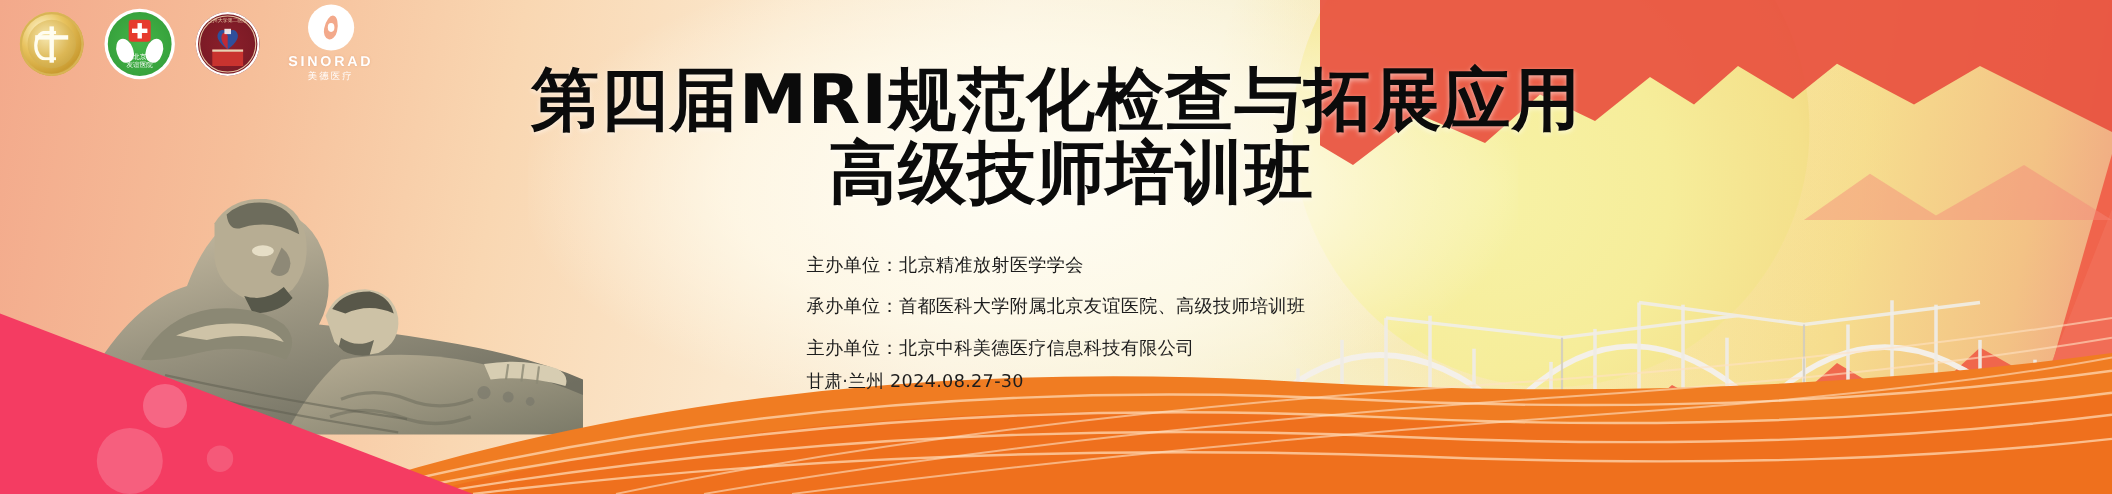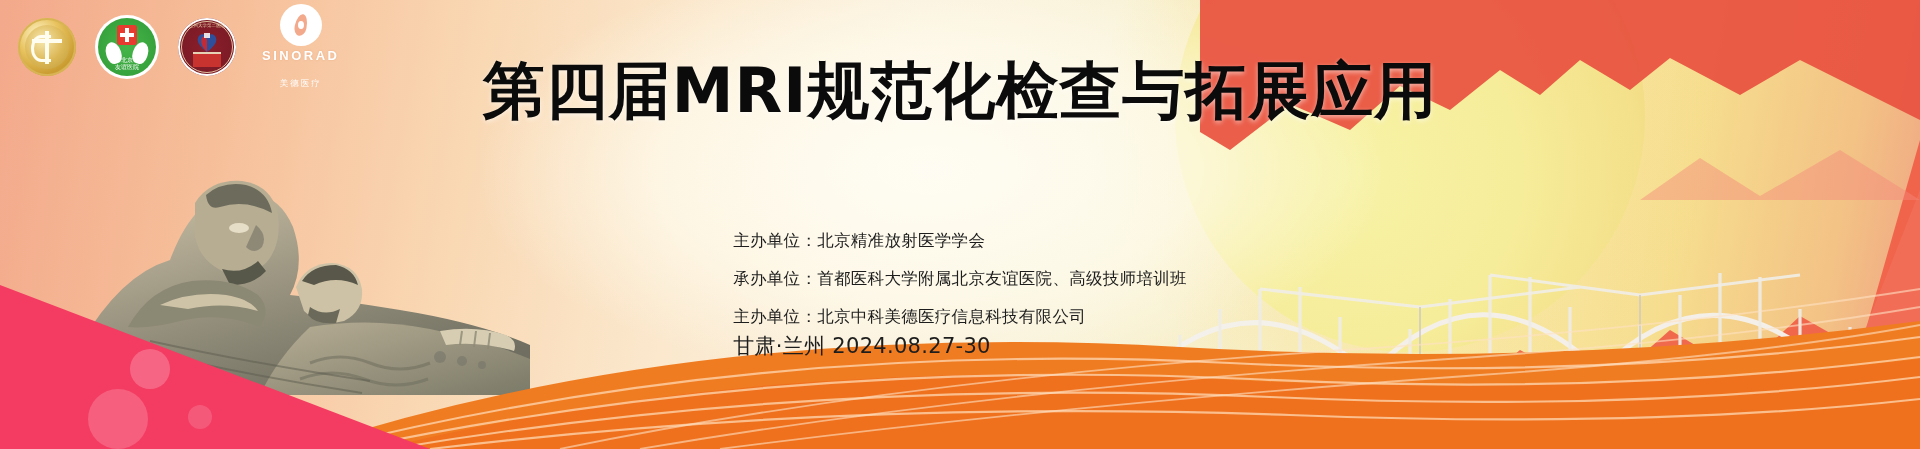--- a/index.html
+++ b/index.html
@@ -133,21 +133,21 @@
   }
   .sinorad-mark .dot{
     position:absolute;left:50%;top:50%;width:6px;height:8px;transform:translate(-50%,-50%);
     background:#fff;border-radius:50%;
   }
   .sinorad-name{
     color:#fff;font-weight:bold;font-size:13px;letter-spacing:2.5px;margin-top:2px;
     text-shadow:0 0 2px rgba(200,120,80,.35);
   }
   .sinorad-sub{
-    color:#fff;font-size:8.5px;letter-spacing:2px;margin-top:15px;font-family:Liberation Mono, monospace;
+    color:#fff;font-size:8.5px;letter-spacing:2px;margin-top:1px;font-family:Liberation Mono, monospace;
   }
 
   
   .title-wrap{
     position:absolute;left:0;top:58px;width:1920px;text-align:center;z-index:30;
     pointer-events:none;
   }
   .title-line{
     color:#0b0b0b;font-weight:bold;
     font-family:"DejaVu Sans","Liberation Sans",sans-serif;
@@ -161,21 +161,21 @@
   .info{
     position:absolute;left:0;top:215px;width:1920px;text-align:center;z-index:30;
   }
   .info-inner{display:inline-block;text-align:left;}
   .info-line{
     color:#1d1d1d;font-size:16.5px;line-height:25px;letter-spacing:.3px;
     font-family:"DejaVu Sans","Liberation Sans",sans-serif;
     white-space:nowrap;
     margin-top:13px;
   }
-  .info-line.last{margin-top:5px;font-size:21px;}
+  .info-line.last{margin-top:5px;font-size:16px;}
 </style>
 </head>
 <body>
 
 <div class="banner">
 
   <div class="sun-soft"></div>
   <div class="sun"></div>
   <div class="titleglow"></div>
 
@@ -369,20 +369,21 @@
         <div class="eye"></div>
           <div class="dot"></div>
       </div>
       <div class="sinorad-name">SINORAD</div>
       <div class="sinorad-sub">美德医疗</div>
     </div>
   </div>
 
   <div class="title-wrap">
     <div class="title-line l1">第四届MRI规范化检查与拓展应用</div>
+    <div class="title-line l2">高级技师培训班</div>
   </div>
 
   <div class="info">
     <div class="info-inner">
       <div class="info-line">主办单位：北京精准放射医学学会</div>
       <div class="info-line">承办单位：首都医科大学附属北京友谊医院、高级技师培训班</div>
       <div class="info-line">主办单位：北京中科美德医疗信息科技有限公司</div>
       <div class="info-line last">甘肃·兰州  2024.08.27-30</div>
     </div>
   </div>

